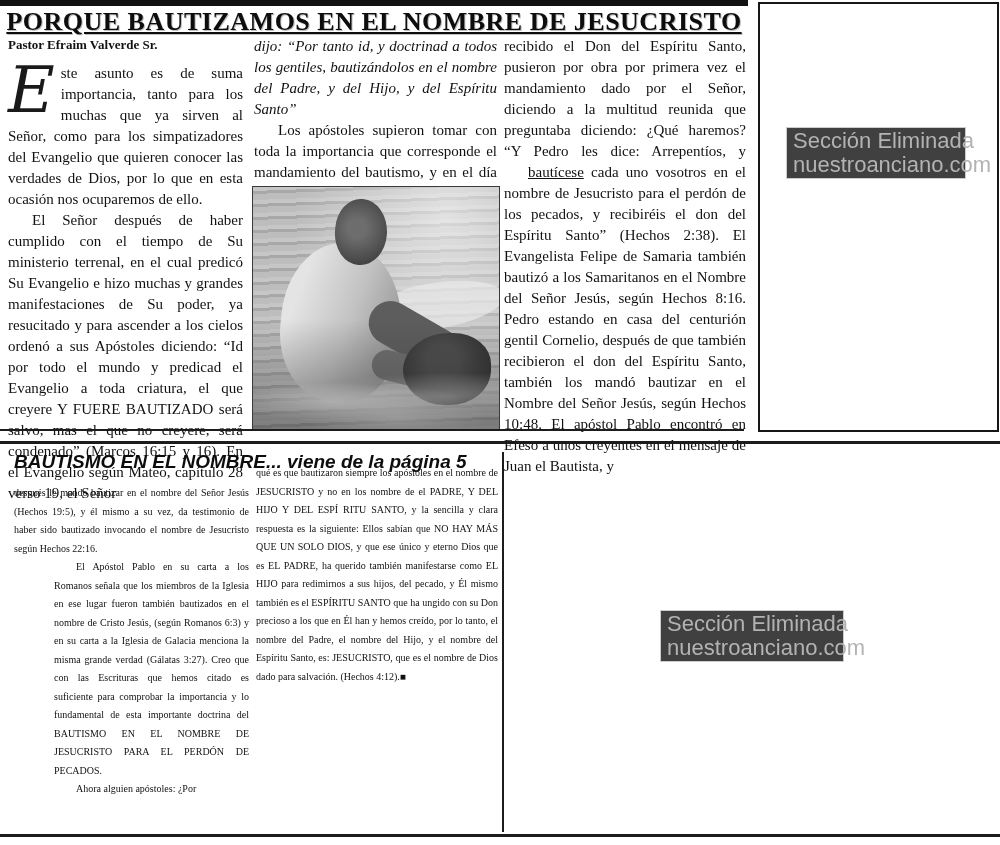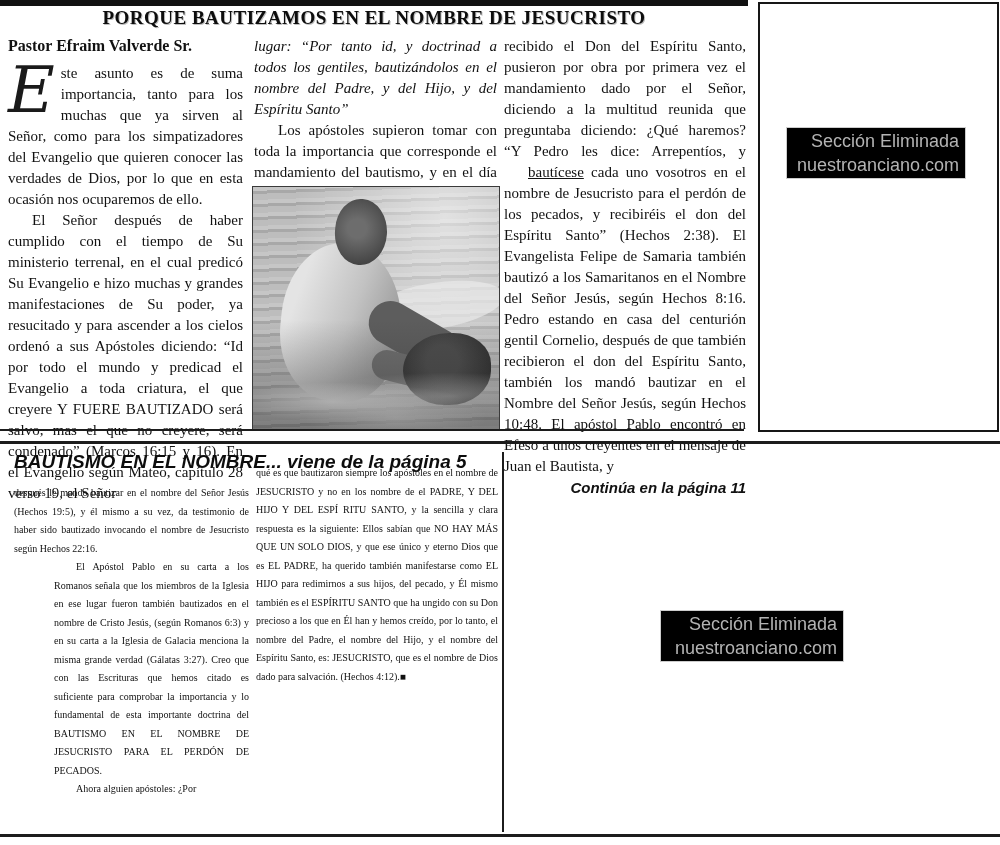--- a/index.html
+++ b/index.html
@@ -4,24 +4,24 @@
 <style>
   html,body{margin:0;padding:0;background:#ffffff;}
   .page{
     position:relative;width:1000px;height:845px;background:#ffffff;
     font-family:"Liberation Serif", serif;color:#111;overflow:hidden;
   }
   
   .top-bar{position:absolute;left:0;top:0;width:748px;height:6px;background:#111;}
   .headline{
     position:absolute;left:0;top:7px;width:748px;text-align:center;
-    font-size:19px;font-weight:bold;letter-spacing:.5px;color:#0d0d0d;
-    text-shadow:1px 1px 0 #bdbdbd;white-space:nowrap;
+    font-size:26px;font-weight:bold;letter-spacing:.5px;color:#0d0d0d;
+    text-shadow:1px 1px 0 #bdbdbd;white-space:nowrap;text-decoration:underline;
   }
-  .byline{position:absolute;left:8px;top:37px;font-size:16px;font-weight:bold;}
+  .byline{position:absolute;left:8px;top:37px;font-size:13px;font-weight:bold;}
   
   .col{position:absolute;font-size:15px;line-height:21px;text-align:justify;}
   .col p{margin:0;}
   .col p.indent{text-indent:24px;}
   .c1{left:8px;top:63px;width:235px;}
   .c2{left:254px;top:36px;width:243px;}
   .c3{left:504px;top:36px;width:242px;}
   .dropcap{
     float:left;font-family:"DejaVu Serif", serif;font-style:italic;
     font-size:64px;line-height:50px;padding:2px 6px 0 0;color:#1a1a1a;
@@ -60,22 +60,22 @@
     border-radius:55% 45% 50% 50%;}
   .foam{position:absolute;left:0;top:182px;width:246px;height:60px;
     background:
       radial-gradient(ellipse at 32% 55%, rgba(255,255,255,.85), rgba(255,255,255,0) 42%),
       radial-gradient(ellipse at 58% 80%, rgba(245,245,245,.75), rgba(245,245,245,0) 45%),
       radial-gradient(ellipse at 80% 45%, rgba(230,230,230,.55), rgba(230,230,230,0) 50%);}
   
   .removed-box{position:absolute;left:758px;top:2px;width:237px;height:426px;
     border:2px solid #161616;background:#ffffff;}
   .watermark{
-    position:absolute;border:1px solid #cccccc;background:#000000;
-    font-family:"Liberation Sans", sans-serif;font-size:18px;line-height:24px;
+    position:absolute;border:1px solid #cccccc;background:#404040;
+    font-family:"Liberation Sans", sans-serif;font-size:22px;line-height:24px;
     color:#b3b3b3;text-align:right;padding:1px 6px;white-space:nowrap;
   }
   .w1{left:786px;top:127px;width:166px;}
   .w2{left:660px;top:610px;width:170px;}
   
   .rule-a{position:absolute;left:0;top:429px;width:744px;height:2px;background:#1c1c1c;}
   .rule-b{position:absolute;left:0;top:441px;width:1000px;height:3px;background:#1c1c1c;}
   .rule-bottom{position:absolute;left:0;top:834px;width:1000px;height:3px;background:#1c1c1c;}
   .vrule{position:absolute;left:502px;top:452px;width:2px;height:380px;background:#1c1c1c;}
   
@@ -98,38 +98,37 @@
   <div class="top-bar"></div>
   <div class="headline">PORQUE BAUTIZAMOS EN EL NOMBRE DE JESUCRISTO</div>
   <div class="byline">Pastor Efraim Valverde Sr.</div>
 
   <div class="col c1">
     <p><span class="dropcap">E</span><span>ste asunto es de suma importancia, tanto para los muchas que ya sirven al Señor, como para los simpatizadores del Evangelio que quieren conocer las verdades de Dios, por lo que en esta ocasión nos ocuparemos de ello.</span></p>
     <p class="indent">El Señor después de haber cumplido con el tiempo de Su ministerio terrenal, en el cual predicó Su Evangelio e hizo muchas y grandes manifestaciones de Su poder, ya resucitado y para ascender a los cielos ordenó a sus Apóstoles diciendo: “Id por todo el mundo y predicad el Evangelio a toda criatura, el que creyere Y FUERE BAUTIZADO será salvo, mas el que no creyere, será condenado” (Marcos 16:15 y 16). En el Evangelio según Mateo, capítulo 28 verso 19, el Señor</p>
   </div>
 
   <div class="col c2">
-    <p class="quote-italic">lugar: “Por tanto id, y doctrinad a todos los gentiles, bautizándolos en el nombre del Padre, y del Hijo, y del Espíritu Santo”</p>
+    <p class="quote-italic">dijo: “Por tanto id, y doctrinad a todos los gentiles, bautizándolos en el nombre del Padre, y del Hijo, y del Espíritu Santo”</p>
     <p class="indent">Los apóstoles supieron tomar con toda la importancia que corresponde el mandamiento del bautismo, y en el día del Pentecostés después de haber</p>
   </div>
 
   <div class="photo">
     <div class="wave-crest"></div>
     <div class="man-torso"></div>
     <div class="man-head"></div>
     <div class="man-arm"></div>
     <div class="man-forearm"></div>
     <div class="person"></div>
     <div class="foam"></div>
     <div class="shade-bottom"></div>
   </div>
 
   <div class="col c3">
     <p><span>recibido el Don del Espíritu Santo, pusieron por obra por primera vez el mandamiento dado por el Señor, diciendo a la multitud reunida que preguntaba diciendo: ¿Qué haremos? “Y Pedro les dice: Arrepentíos, y </span><span class="u">bautícese</span><span> cada uno vosotros en el nombre de Jesucristo para el perdón de los pecados, y recibiréis el don del Espíritu Santo” (Hechos 2:38). El Evangelista Felipe de Samaria también bautizó a los Samaritanos en el Nombre del Señor Jesús, según Hechos 8:16. Pedro estando en casa del centurión gentil Cornelio, después de que también recibieron el don del Espíritu Santo, también los mandó bautizar en el Nombre del Señor Jesús, según Hechos 10:48. El apóstol Pablo encontró en Efeso a unos creyentes en el mensaje de Juan el Bautista, y</span></p>
-    <p class="continua">Continúa en la página 11</p>
   </div>
 
   <div class="removed-box"></div>
   <div class="watermark w1">
     <div>Sección Eliminada</div>
     <div>nuestroanciano.com</div>
   </div>
 
   <div class="rule-a"></div>
   <div class="rule-b"></div>

